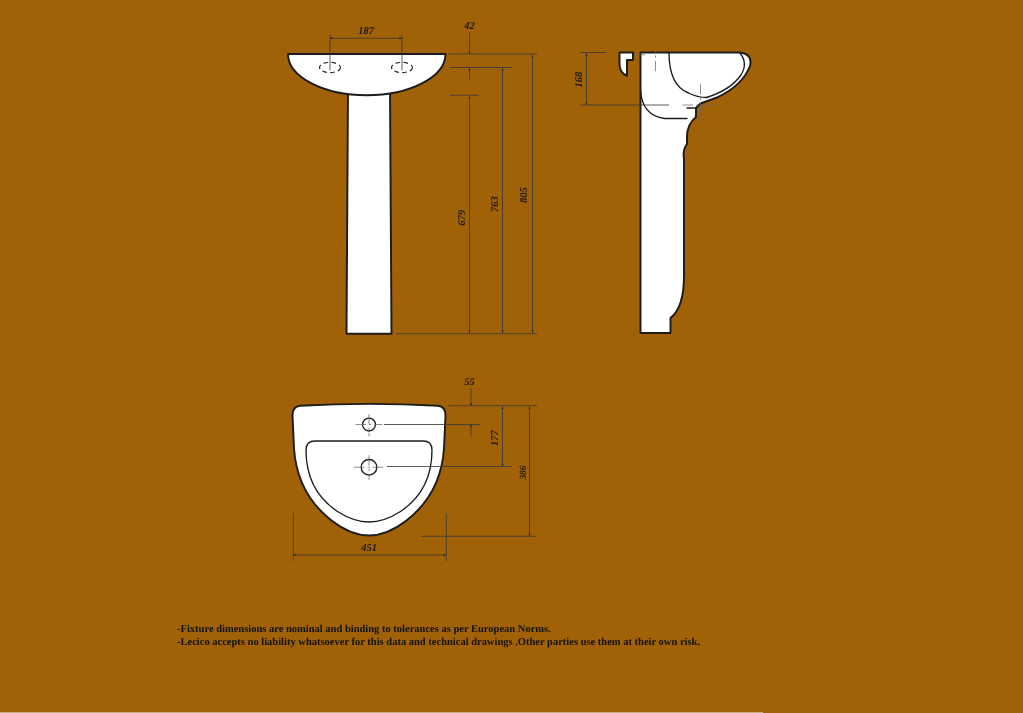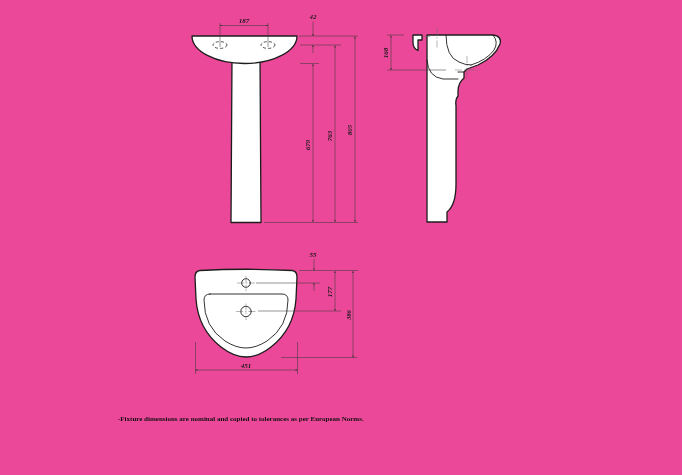--- a/index.html
+++ b/index.html
@@ -1,19 +1,19 @@
 <!DOCTYPE html>
 <html><head>
 <meta charset="utf-8">
 <style>
   html,body{margin:0;padding:0;background:#e8e8e8;}
   .page{
     position:relative;
     width:682px;height:475px;
-    background:#ec4899;
+    background:#a16207;
     font-family:"Liberation Serif", serif;
     overflow:hidden;
   }
   svg{position:absolute;left:0;top:0;}
   
   .ol{fill:#ffffff;stroke:#1c1c1c;stroke-width:1.3;stroke-linejoin:round;}
   .il{fill:none;stroke:#1c1c1c;stroke-width:0.9;stroke-linecap:round;}
   .hole{fill:none;stroke:#2a2a2a;stroke-width:0.8;stroke-dasharray:3 2.2;}
   .dim{fill:none;stroke:#3a3a3a;stroke-width:0.55;}
   .cl{fill:none;stroke:#6a6a6a;stroke-width:0.5;stroke-dasharray:7 2 1.5 2;}
@@ -116,16 +116,17 @@
 
       <line class="dim" x1="353" y1="271" x2="353" y2="357.5" marker-start="url(#arr)" marker-end="url(#arr)"></line>
       <text class="d sm" transform="rotate(-90 350.5 315)" x="350.5" y="315">386</text>
 
       <line class="dim" x1="195.5" y1="370" x2="297.5" y2="370" marker-start="url(#arr)" marker-end="url(#arr)"></line>
       <text class="d" x="246" y="367.5">451</text>
     </g>
   </svg>
 
   <div class="disclaimer">
-    <div>-Fixture dimensions are nominal and copied to tolerances as per European Norms.</div>
+    <div>-Fixture dimensions are nominal and binding to tolerances as per European Norms.</div>
+    <div>-Lecico accepts no liability whatsoever for this data and technical drawings .Other parties use them at their own risk.</div>
   </div>
 
 </div>
 
 </body></html>

